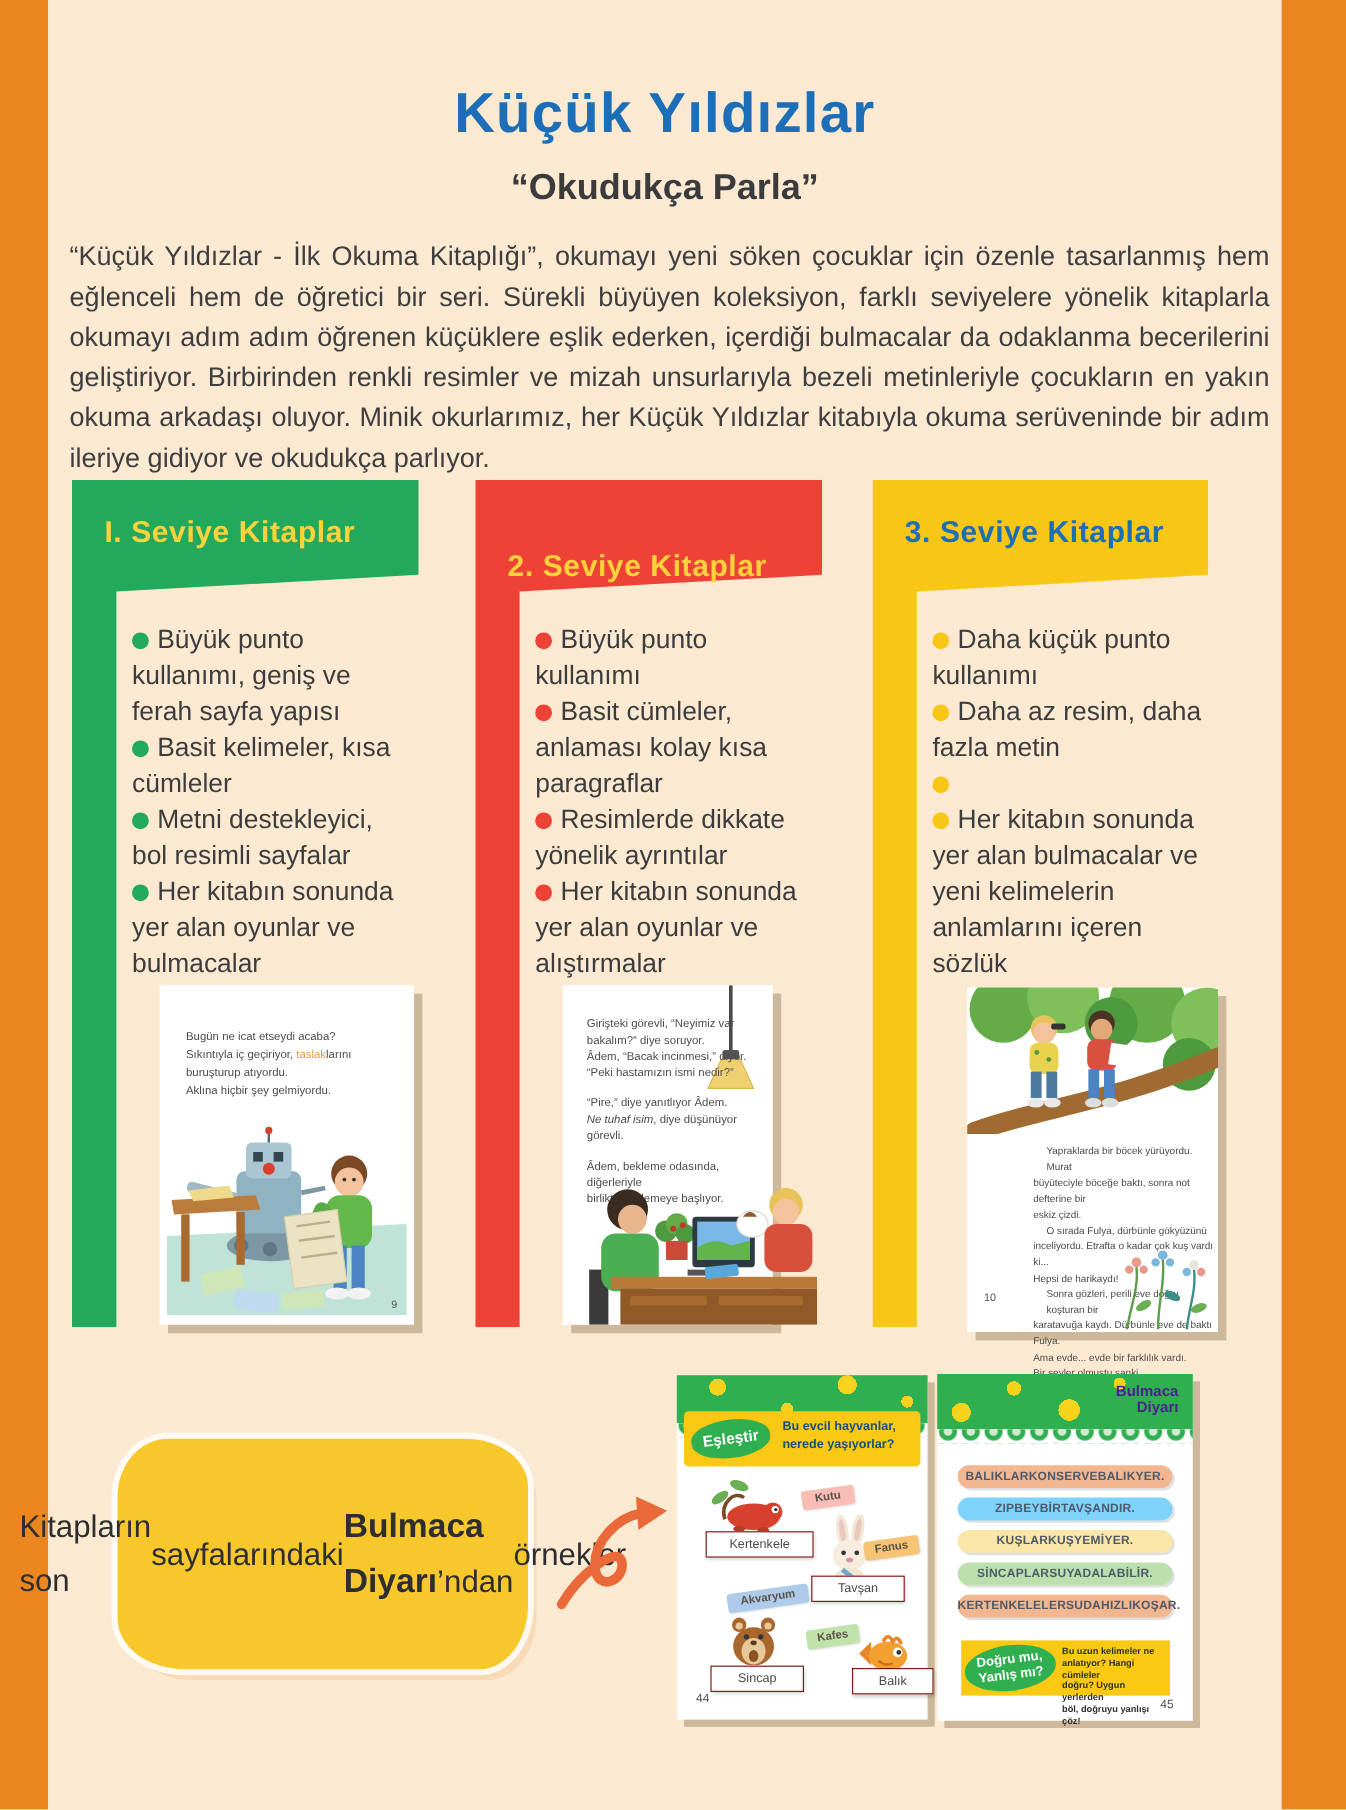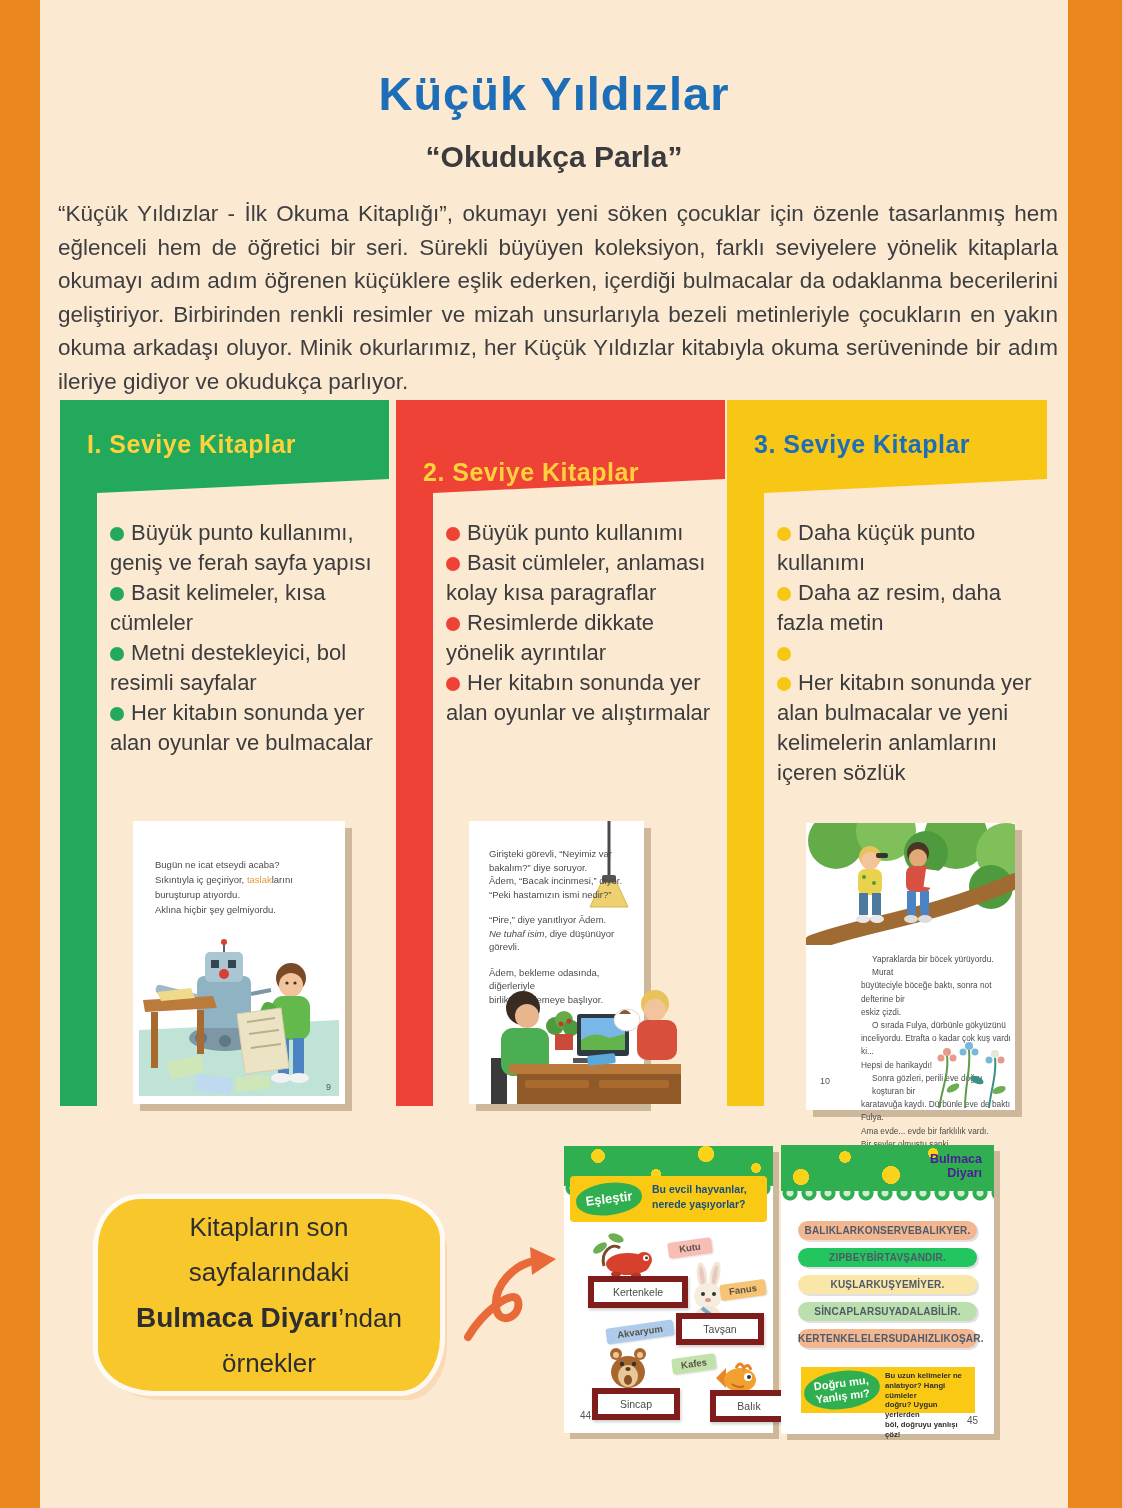--- a/index.html
+++ b/index.html
@@ -14,21 +14,21 @@
 
   
   .main-title{position:absolute;top:66px;left:40px;right:54px;text-align:center;
     font-size:47px;font-weight:bold;letter-spacing:1px;}
   .subtitle{position:absolute;top:140px;left:40px;right:54px;text-align:center;
     font-size:30px;font-weight:bold;color:#3B3B3D;}
   .intro{position:absolute;top:197px;left:58px;width:1000px;
     font-size:22.5px;line-height:33.5px;color:#3E3E40;text-align:justify;font-weight:500;}
 
   
-  .level{position:absolute;top:400px;height:706px;padding-left:40px;}
+  .level{position:absolute;top:400px;height:706px;}
   #level1{left:60px;width:289px;}
   #level2{left:396px;width:289px;}
   #level3{left:727px;width:280px;}
   .level-shape{position:absolute;top:0;left:0;right:0;bottom:0;
     clip-path:polygon(0 0,100% 0,100% 79px,37px 93px,37px 100%,0 100%);}
   .level-title{position:absolute;left:27px;top:30px;font-size:25px;font-weight:bold;letter-spacing:.5px;}
   .bullets{position:absolute;left:50px;top:118px;right:4px;
     font-size:22px;line-height:30px;color:#3C3C3E;font-weight:500;}
   .dot{display:inline-block;width:14px;height:14px;border-radius:50%;margin-right:7px;position:relative;top:1px;}
 
@@ -44,40 +44,40 @@
   .hl{color:#E89A3C;}
   .bt-gap{margin-top:12px;}
   .ind{padding-left:11px;}
   .pagenum{position:absolute;font-size:9px;color:#555;}
   .illus{position:absolute;}
 
   
   .blob{position:absolute;left:98px;top:1199px;width:342px;height:192px;
     border-radius:42px 52px 40px 56px / 48px 40px 54px 42px;
     box-shadow:0 0 0 5px rgba(255,255,255,.8), 7px 9px 0 rgba(236,135,32,.15);}
-  .blob-text{position:absolute;top:0;left:0;right:0;bottom:0;display:flex;flex-direction:column;
+  .blob-text{position:absolute;top:0;left:0;right:0;bottom:0;display:flex;flex-direction:row;
     justify-content:center;align-items:center;font-size:26px;color:#2E2E30;line-height:45px;font-weight:500;}
   .blob-bold{font-weight:bold;font-size:28px;}
   .arrow-wrap{position:absolute;left:462px;top:1243px;width:96px;height:102px;}
 
   
   .puzzle{position:absolute;background:#fff;box-shadow:6px 6px 0 rgba(150,124,92,.45);}
   #puzzle1{left:564px;top:1146px;width:209px;height:287px;}
   #puzzle2{left:781px;top:1145px;width:213px;height:289px;}
   .pz-green{position:absolute;left:0;top:0;right:0;}
   #puzzle1 .pz-green{height:40px;}
   #puzzle2 .pz-green{height:46px;}
   .scallop{position:absolute;left:0;right:0;height:12px;
     background-image:radial-gradient(circle at 9px 2px, #CFEBD2 3px, #2FAF4F 4px, #2FAF4F 7px, transparent 8px);
     background-size:19px 12px;background-repeat:repeat-x;}
   .pz-banner{position:absolute;left:6px;top:30px;right:6px;height:46px;border-radius:4px;}
   .pz-badge{position:absolute;left:6px;top:7px;width:66px;height:32px;border-radius:50%/46%;
     transform:rotate(-7deg);color:#fff;font-weight:bold;font-size:13px;text-align:center;line-height:32px;}
   .pz-question{position:absolute;left:82px;top:6px;font-size:10.5px;font-weight:bold;color:#17507E;line-height:15px;}
-  .animal-label{position:absolute;background:#fff;border:6px solid #7f1d1d;
+  .animal-label{position:absolute;background:#fff;border:1px solid #7f1d1d;
     box-shadow:1px 2px 3px rgba(0,0,0,.2);font-size:10.5px;color:#4A4A4A;text-align:center;line-height:20px;height:20px;}
   .tag{position:absolute;height:16px;line-height:16px;font-size:9.5px;font-weight:bold;color:#5A5248;
     text-align:center;border-radius:3px;transform:rotate(-8deg);box-shadow:1px 1px 2px rgba(0,0,0,.12);}
   .pz-title{position:absolute;right:12px;top:7px;text-align:right;font-size:12.5px;font-weight:bold;line-height:14px;}
   .pill{position:absolute;left:17px;width:179px;height:19px;border-radius:10px;text-align:center;
     line-height:19px;font-size:10px;font-weight:bold;color:#4E5A6A;letter-spacing:.2px;
     box-shadow:2px 2px 0 rgba(0,0,0,.12);}
   .quiz{position:absolute;left:20px;top:222px;width:174px;height:46px;}
   .quiz-badge{position:absolute;left:3px;top:4px;width:76px;height:38px;border-radius:50%/48%;
     transform:rotate(-7deg);color:#fff;font-weight:bold;font-size:11px;text-align:center;
@@ -388,21 +388,21 @@
          radial-gradient(circle 6px at 64px 12px, #F9D21C 99%, transparent),
          radial-gradient(circle 9px at 110px 30px, #F9D21C 99%, transparent),
          radial-gradient(circle 5px at 152px 8px, #F9D21C 99%, transparent);"></div>
   <div class="pz-title" style="color: #4c1d95;">
     <div>Bulmaca</div>
     <div>Diyarı</div>
   </div>
   <div class="scallop" style="top:46px"></div>
 
   <div class="pill" style="top: 76px; background: rgb(242, 182, 144);">BALIKLARKONSERVEBALIKYER.</div>
-  <div class="pill" style="top: 103px; background: #22c55e;">ZIPBEYBİRTAVŞANDIR.</div>
+  <div class="pill" style="top: 103px; background: #7dd3fc;">ZIPBEYBİRTAVŞANDIR.</div>
   <div class="pill" style="top: 130px; background: rgb(250, 231, 168);">KUŞLARKUŞYEMİYER.</div>
   <div class="pill" style="top: 157px; background: rgb(188, 224, 173);">SİNCAPLARSUYADALABİLİR.</div>
   <div class="pill" style="top: 184px; background: rgb(242, 182, 144);">KERTENKELELERSUDAHIZLIKOŞAR.</div>
 
   <div class="quiz" style="background: rgb(249, 201, 19);">
     <div class="quiz-badge" style="background: rgb(47, 175, 79);">
       <span>Doğru mu,</span>
       <span>Yanlış mı?</span>
     </div>
     <div class="quiz-text">

